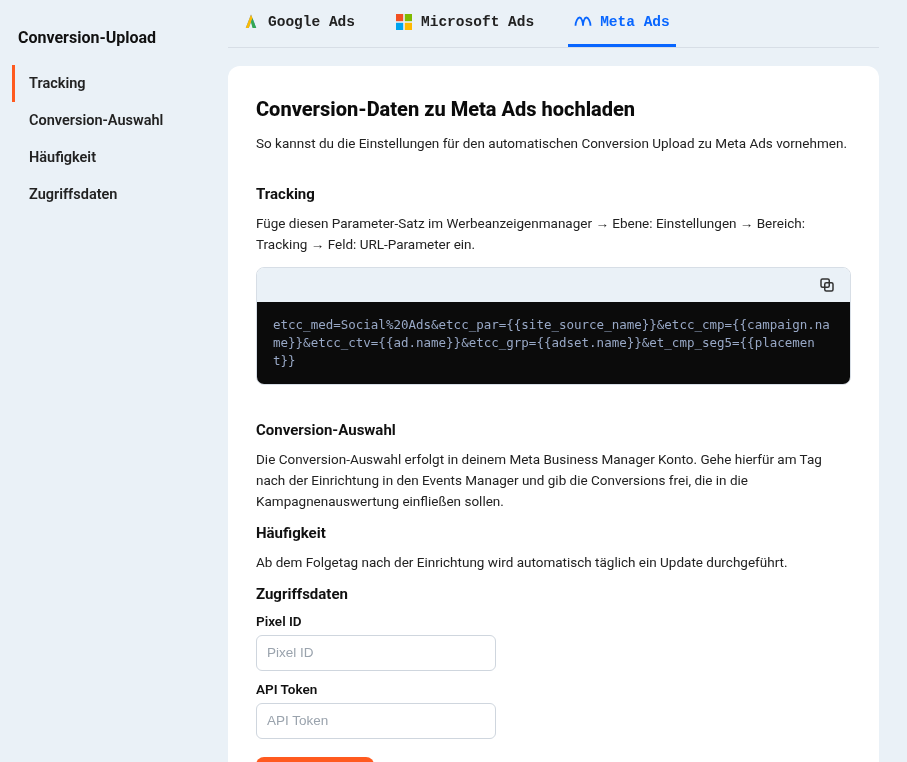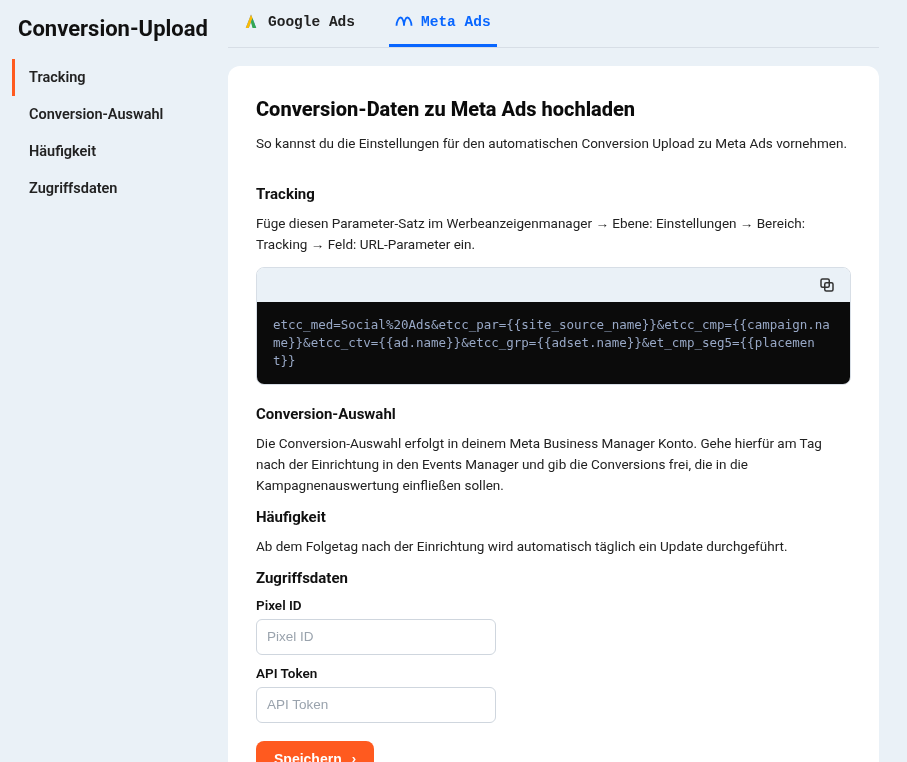--- a/index.html
+++ b/index.html
@@ -1,34 +1,34 @@
 <!DOCTYPE html>
 <html><head>
 <meta charset="utf-8">
 <style>
 * { margin:0; padding:0; box-sizing:border-box; }
 body { font-family:-apple-system,BlinkMacSystemFont,"Segoe UI",Roboto,Helvetica,Arial,sans-serif; background:#eaf1f7; color:#111; width:907px; height:762px; overflow:hidden; }
 .page { display:flex; width:100%; height:100%; }
 .side { width:222px; padding:16px 8px 16px 12px; }
-.page-title { font-size:22px; font-weight:700; color:#111; margin:0 0 18px 6px; }
+.page-title { font-size:16px; font-weight:700; color:#111; margin:12px 0 18px 6px; }
 .side-nav { margin-top:12px; }
 .side-item { display:block; padding:10px 12px 10px 14px; font-size:14.5px; font-weight:600; color:#222; cursor:pointer; border-left:3px solid transparent; }
 .side-item.active { border-left:3px solid #ff5a1f; }
 .main { flex:1; padding:0 28px 20px 6px; }
 .tabs { display:flex; align-items:center; gap:28px; border-bottom:1px solid #d7dee6; height:48px; padding-left:8px; }
 .tab { display:flex; align-items:center; gap:8px; font-size:14.5px; font-weight:600; color:#222; cursor:pointer; height:100%; border-bottom:3px solid transparent; padding:0 6px;font-family:Liberation Mono, monospace; }
 .tab.active { color:#0866ff; border-bottom:3px solid #0866ff; }
 .tab .ic { width:18px; height:18px; display:inline-flex; align-items:center; justify-content:center; }
 .card { background:#fff; border-radius:12px; padding:24px 28px 26px 28px; margin-top:18px; }
 h2.sec-title { font-size:20px; font-weight:800; color:#0b0b0b; margin-bottom:14px;margin-top:7px; }
 .intro { font-size:13.5px; color:#222; margin-bottom:34px; }
 h3.sub { font-size:15px; font-weight:700; margin-bottom:10px; margin-top:6px; }
 .para { font-size:13.5px; color:#222; line-height:1.55; margin-bottom:12px; }
 .para b { font-weight:400; }
-.codeblock { border:1px solid #d7dee6; border-radius:8px; overflow:hidden; margin:8px 0 20px 0; }
+.codeblock { border:1px solid #d7dee6; border-radius:8px; overflow:hidden; margin:8px 0 36px 0; }
 .code-top { background:#eaf1f7; height:34px; display:flex; justify-content:flex-end; align-items:center; padding:0 12px; }
 .copy-btn { width:22px; height:22px; display:inline-flex; align-items:center; justify-content:center; cursor:pointer; color:#333; }
 .code-body { background:#0b0b0b; color:#98a8c6; font-family:ui-monospace,Menlo,Consolas,monospace; font-size:12.5px; padding:14px 16px; line-height:1.45; white-space:pre-wrap; word-break:break-all; }
 .field-label { font-size:13.5px; font-weight:600; margin-top:10px; margin-bottom:6px; }
 .text-input { width:240px; height:36px; border:1px solid #cfd6de; border-radius:6px; padding:0 10px; font-size:13.5px; color:#333; background:#fff; }
 .text-input::placeholder { color:#9aa3ad; }
 .save-btn { margin-top:18px; background:#ff5a1f; color:#fff; border:none; border-radius:8px; padding:10px 18px; font-size:14px; font-weight:600; cursor:pointer; display:inline-flex; align-items:center; gap:10px; }
 .save-btn .chev { font-size:13px; }
 </style>
 </head>
@@ -49,20 +49,31 @@
     <div class="tabs">
       <div class="tab">
         <span class="ic">
           <svg viewBox="0 0 24 24" width="18" height="18">
               <path fill="#4285F4" d="M12 2 5 20h4l3-8 3 8h4z"></path>
               <path fill="#FBBC05" d="M5 20l7-18 2 5-5 13z"></path>
               <path fill="#34A853" d="M14 20h5l-5-13-2 5z"></path>
             </svg>
         </span>
         <span>Google Ads</span>
+      </div>
+      <div class="tab">
+        <span class="ic">
+          <svg viewBox="0 0 20 20" width="16" height="16">
+              <rect x="0" y="0" width="9" height="9" fill="#f25022"></rect>
+              <rect x="11" y="0" width="9" height="9" fill="#7fba00"></rect>
+              <rect x="0" y="11" width="9" height="9" fill="#00a4ef"></rect>
+              <rect x="11" y="11" width="9" height="9" fill="#ffb900"></rect>
+            </svg>
+        </span>
+        <span>Microsoft Ads</span>
       </div>
       <div class="tab active">
         <span class="ic">
           <svg viewBox="0 0 24 16" width="22" height="16">
               <path fill="none" stroke="#0866ff" stroke-width="2.4" d="M2 13c0-5 3-11 5.5-11S12 8 12 13M22 13c0-5-3-11-5.5-11S12 8 12 13"></path>
             </svg>
         </span>
         <span>Meta Ads</span>
       </div>
     </div>

